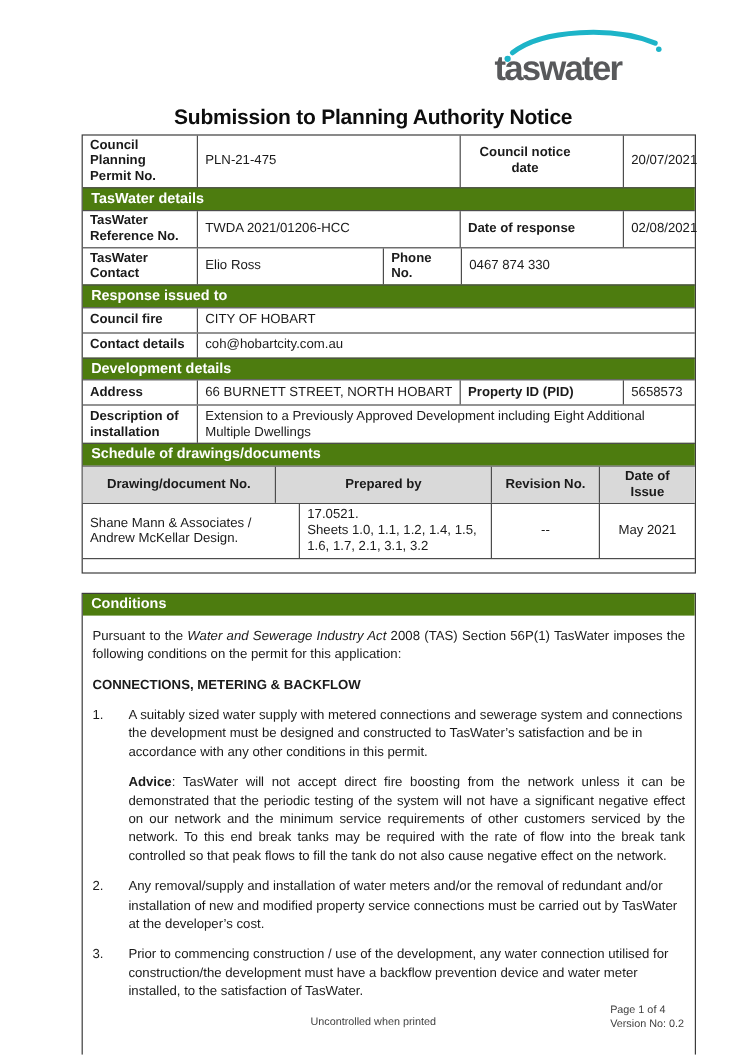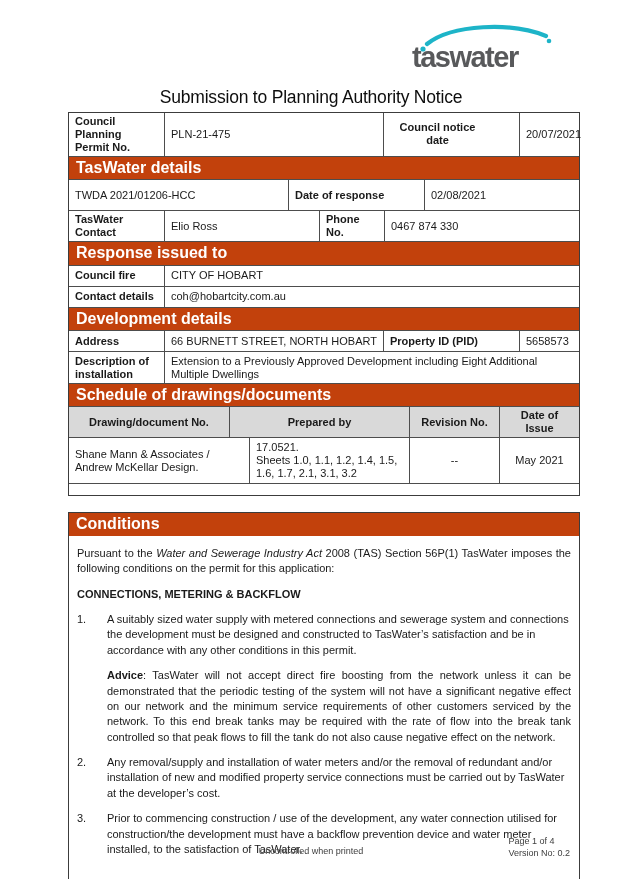--- a/index.html
+++ b/index.html
@@ -5,41 +5,41 @@
   html,body{margin:0;padding:0;background:#ffffff;}
   .page{
     position:relative;width:622px;height:879px;background:#ffffff;overflow:hidden;
     font-family:"Liberation Sans",sans-serif;color:#1a1a1a;
   }
   
   .logo{position:absolute;top:20px;left:410px;width:150px;height:56px;}
   
   .title{
     position:absolute;top:87px;left:0;right:0;margin:0;text-align:center;
-    font-size:17.5px;font-weight:normal;color:#0d0d0d;letter-spacing:-0.2px;
+    font-size:17.5px;font-weight:bold;color:#0d0d0d;letter-spacing:-0.2px;
   }
   
   .doc{position:absolute;left:68px;top:112px;width:512px;}
   .tbl{border:1.5px solid #3c3c3c;font-size:11px;line-height:1.18;}
   .row{display:flex;border-top:1px solid #4d4d4d;}
   .row:first-child{border-top:none;}
   .cell{
     box-sizing:border-box;display:flex;align-items:center;
     padding:2px 6px;border-left:1px solid #4d4d4d;flex:none;
   }
   .cell:first-child{border-left:none;}
   .lab{font-weight:bold;}
   .grow{flex:1 1 auto;}
   .w1{width:95px;} .w2{width:219px;} .w3{width:108px;text-align:center;} .w4{width:90px;margin-left:28px;}
   .wc2{width:155px;} .wc3{width:65px;} .wc4{width:197px;}
   .ws1{width:180px;} .ws2{width:160px;} .ws3{width:90px;} .ws4{width:82px;}
   .rh30{min-height:30px;} .rh20{min-height:20px;} .rh31{min-height:31px;}
   .rhead{min-height:18px;} .rdata{min-height:45px;} .rempty{min-height:11px;}
   .band{
-    background:#c2410c;color:#ffffff;font-weight:bold;font-size:16px;
+    background:#4d7c0f;color:#ffffff;font-weight:bold;font-size:12px;
     padding:2px 7px;border-top:1px solid #4d4d4d;line-height:1.15;
   }
   .shead .cell{background:#d9d9d9;font-weight:bold;justify-content:center;text-align:center;}
   .ctr{justify-content:center;text-align:center;}
   
   .cond{
     box-sizing:border-box;margin-top:16px;border:1.5px solid #3c3c3c;
     height:394px;overflow:hidden;
   }
   .cond .band{border-top:none;}
@@ -84,20 +84,21 @@
       <div class="row rh30">
         <div class="cell lab w1">Council Planning Permit No.</div>
         <div class="cell w2">PLN-21-475</div>
         <div class="cell lab w3">Council notice date</div>
         <div class="cell w4 grow">20/07/2021</div>
       </div>
 
       <div class="band">TasWater details</div>
 
       <div class="row rh30">
+        <div class="cell lab w1">TasWater Reference No.</div>
         <div class="cell w2">TWDA 2021/01206-HCC</div>
         <div class="cell lab w3">Date of response</div>
         <div class="cell w4 grow">02/08/2021</div>
       </div>
 
       <div class="row rh30">
         <div class="cell lab w1">TasWater Contact</div>
         <div class="cell wc2">Elio Ross</div>
         <div class="cell lab wc3">Phone No.</div>
         <div class="cell wc4 grow">0467 874 330</div>

